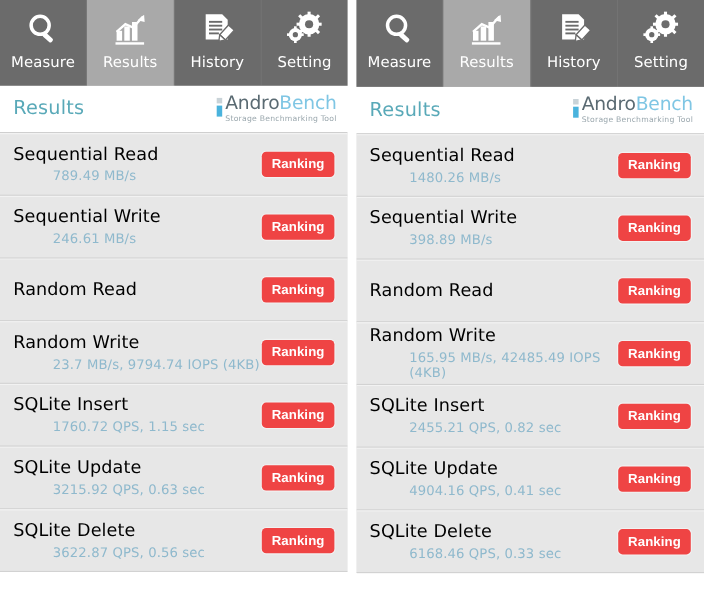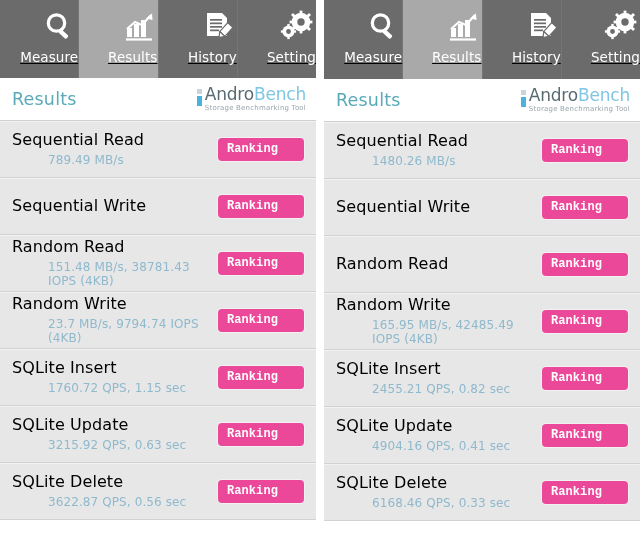--- a/index.html
+++ b/index.html
@@ -34,27 +34,26 @@
     width: 100%;
     height: 78px;
     background: #6b6b6b;
   }
   .panel-right .navbar { height: 79px; }
 
   .nav-item {
     flex: 1 1 0;
     display: flex;
     flex-direction: column;
-    align-items: flex-end;
+    align-items: center;
     justify-content: flex-start;
     padding-top: 8px;
     background: #6b6b6b;
     border-right: 1px solid #757575;
     cursor: pointer;
-    text-decoration: underline;
   }
   .nav-item:last-child { border-right: none; }
   .nav-item.active { background: #a9a9a9; }
 
   .nav-icon {
     width: 38px; height: 38px;
     display: flex; align-items: center; justify-content: center;
   }
   .nav-icon svg { display: block; }
 
@@ -133,32 +132,32 @@
     line-height: 1.15;
   }
   .row-value {
     margin-top: 3px;
     color: #8fb9cd;
     font-size: 12px;
     letter-spacing: .1px;
     margin-left: 36px;
   }
   .rank-btn {
-    background: #ec4899;
+    background: #ef4444;
     color: #ffffff;
     font-size: 12px;
     font-weight: bold;
-    padding: 5px 26px 6px 9px;
+    padding: 5px 9px 6px 9px;
     border-radius: 4px;
     border: none;
     cursor: pointer;
     letter-spacing: .1px;
     line-height: 1;
     box-shadow: 0 0 0 1px rgba(255,255,255,.45);
-    font-family: Liberation Mono, monospace;
+    font-family: Liberation Sans, sans-serif;
   }
 
   
   .watermark {
     position: absolute;
     left: 448px;
     top: 472px;
     width: 192px;
     height: 65px;
     display: flex;
@@ -280,27 +279,27 @@
       <div class="row">
         <span class="row-text">
           <span class="row-title">Sequential Read</span>
           <span class="row-value">789.49 MB/s</span>
         </span>
         <button class="rank-btn">Ranking</button>
       </div>
       <div class="row">
         <span class="row-text">
           <span class="row-title">Sequential Write</span>
+          <span class="row-value">246.61 MB/s</span>
         </span>
         <button class="rank-btn">Ranking</button>
       </div>
       <div class="row">
         <span class="row-text">
           <span class="row-title">Random Read</span>
-          <span class="row-value">151.48 MB/s, 38781.43 IOPS (4KB)</span>
         </span>
         <button class="rank-btn">Ranking</button>
       </div>
       <div class="row">
         <span class="row-text">
           <span class="row-title">Random Write</span>
           <span class="row-value">23.7 MB/s, 9794.74 IOPS (4KB)</span>
         </span>
         <button class="rank-btn">Ranking</button>
       </div>
@@ -420,20 +419,21 @@
       <div class="row">
         <span class="row-text">
           <span class="row-title">Sequential Read</span>
           <span class="row-value">1480.26 MB/s</span>
         </span>
         <button class="rank-btn">Ranking</button>
       </div>
       <div class="row">
         <span class="row-text">
           <span class="row-title">Sequential Write</span>
+          <span class="row-value">398.89 MB/s</span>
         </span>
         <button class="rank-btn">Ranking</button>
       </div>
       <div class="row">
         <span class="row-text">
           <span class="row-title">Random Read</span>
         </span>
         <button class="rank-btn">Ranking</button>
       </div>
       <div class="row">

